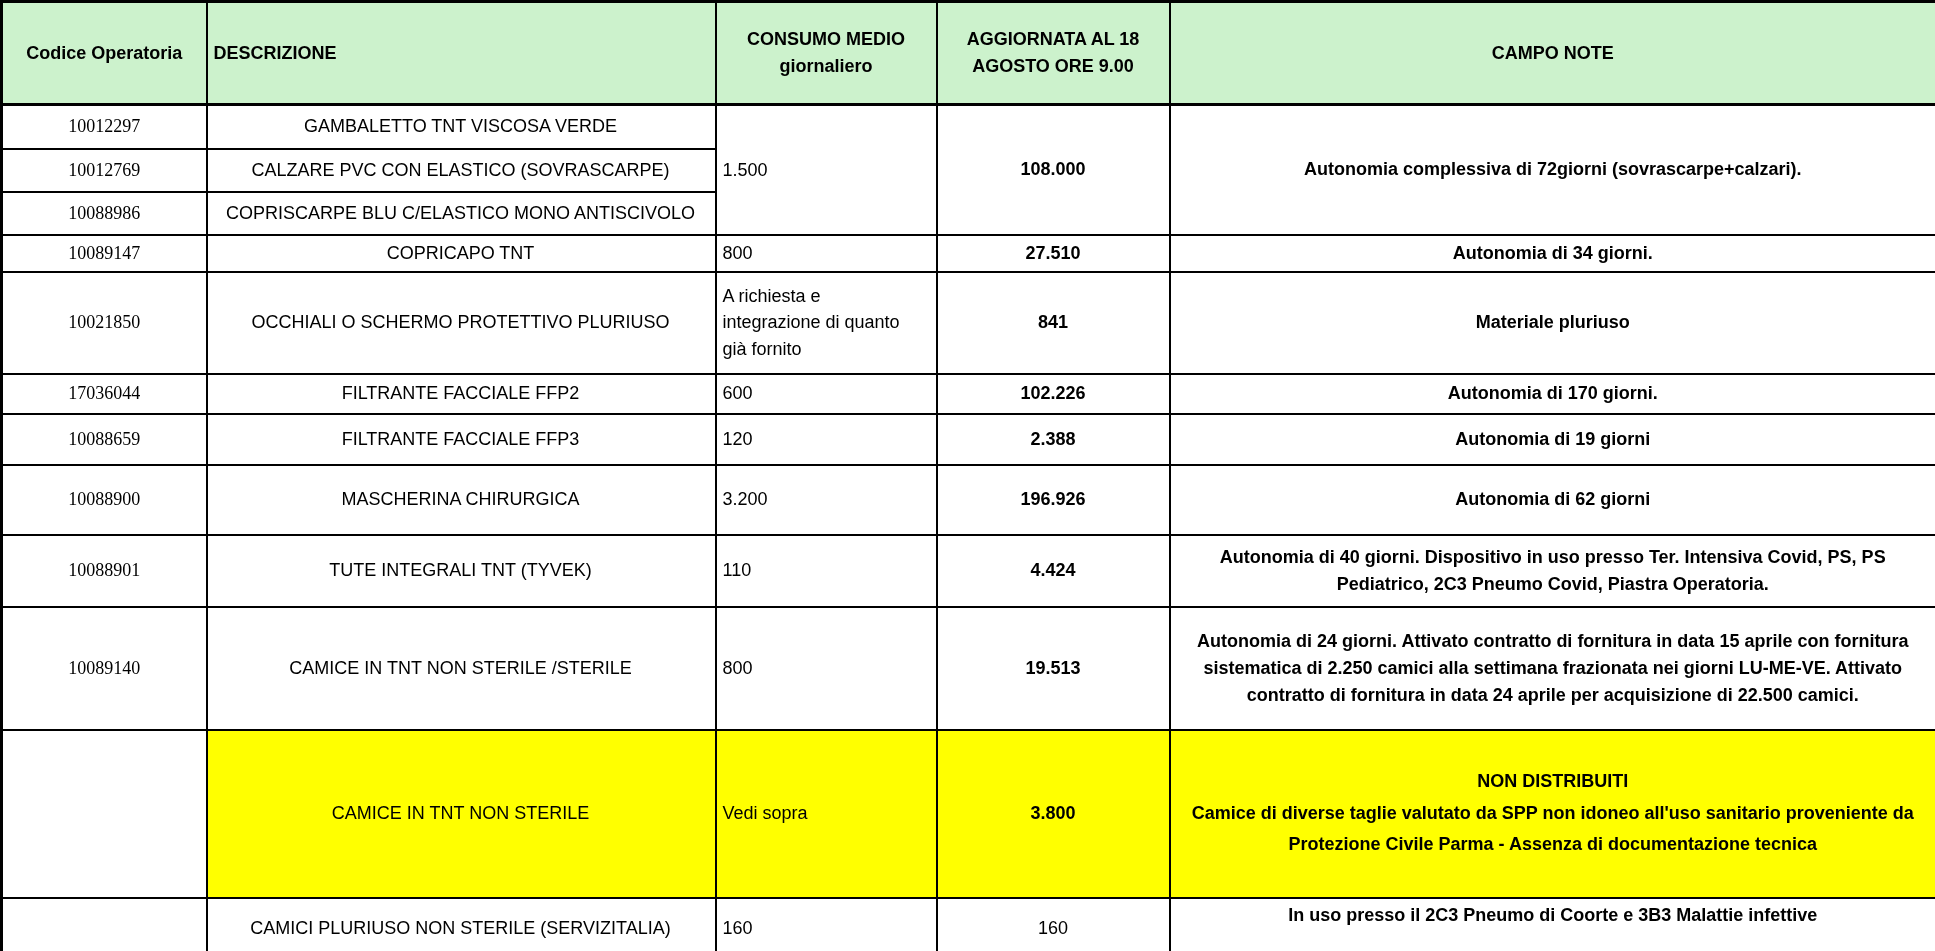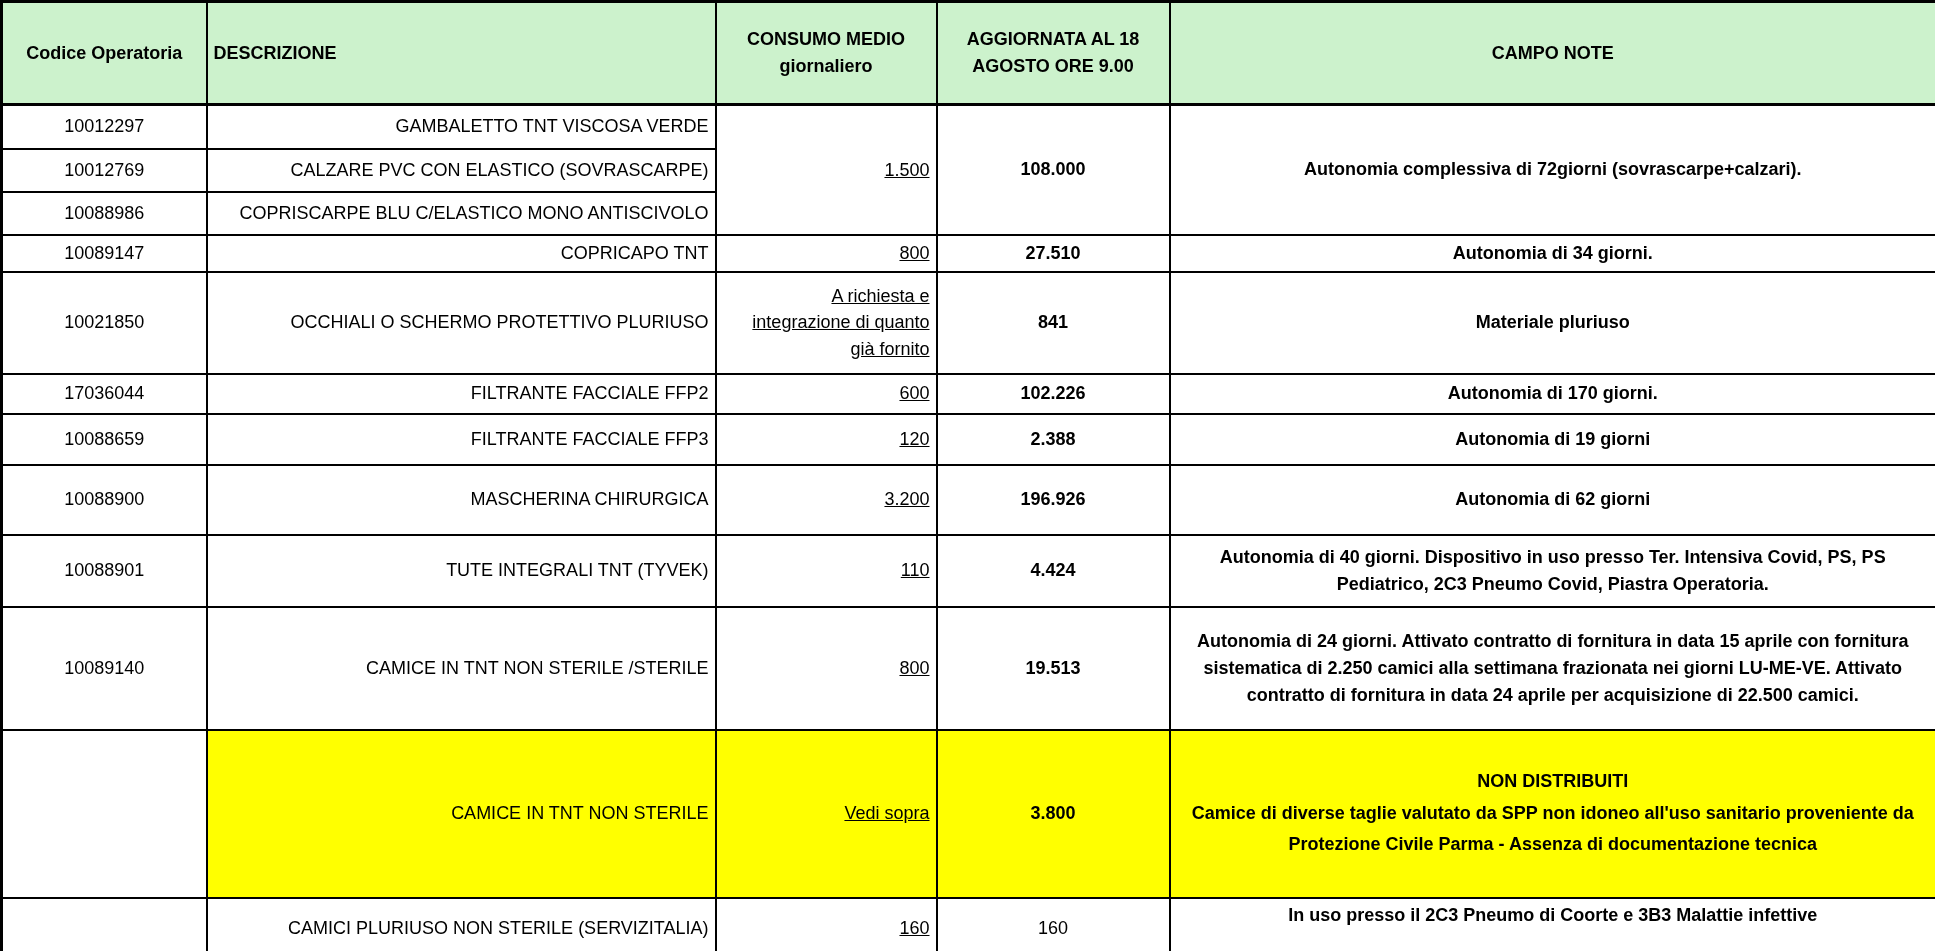--- a/index.html
+++ b/index.html
@@ -29,23 +29,23 @@
   thead th{
     background:var(--header-bg);
     font-weight:bold;
     text-align:center;
     border-bottom:3px solid var(--border);
     line-height:1.5;
   }
   table{border:3px solid var(--border);}
   .desc-h{text-align:left;}
   .pre{white-space:pre-line;margin-left:8px;}
-  .code{text-align:center;}
-  .desc{text-align:right;padding-left:5px;}
-  .cons{text-align:right;line-height:1.45;text-decoration:underline;}
+  .code{text-align:center;font-family:Liberation Serif, serif;}
+  .desc{text-align:center;padding-left:5px;}
+  .cons{text-align:left;line-height:1.45;}
   .agg{text-align:center;font-weight:bold;}
   .agg.regular{font-weight:normal;}
   .note{text-align:center;font-weight:bold;line-height:1.5;padding:2px 3px;}
   .note.tall{line-height:1.75;}
   .note.top{vertical-align:top;padding-top:3px;}
   .yellow{background:var(--highlight-bg);}
 </style>
 </head>
 <body>
 

